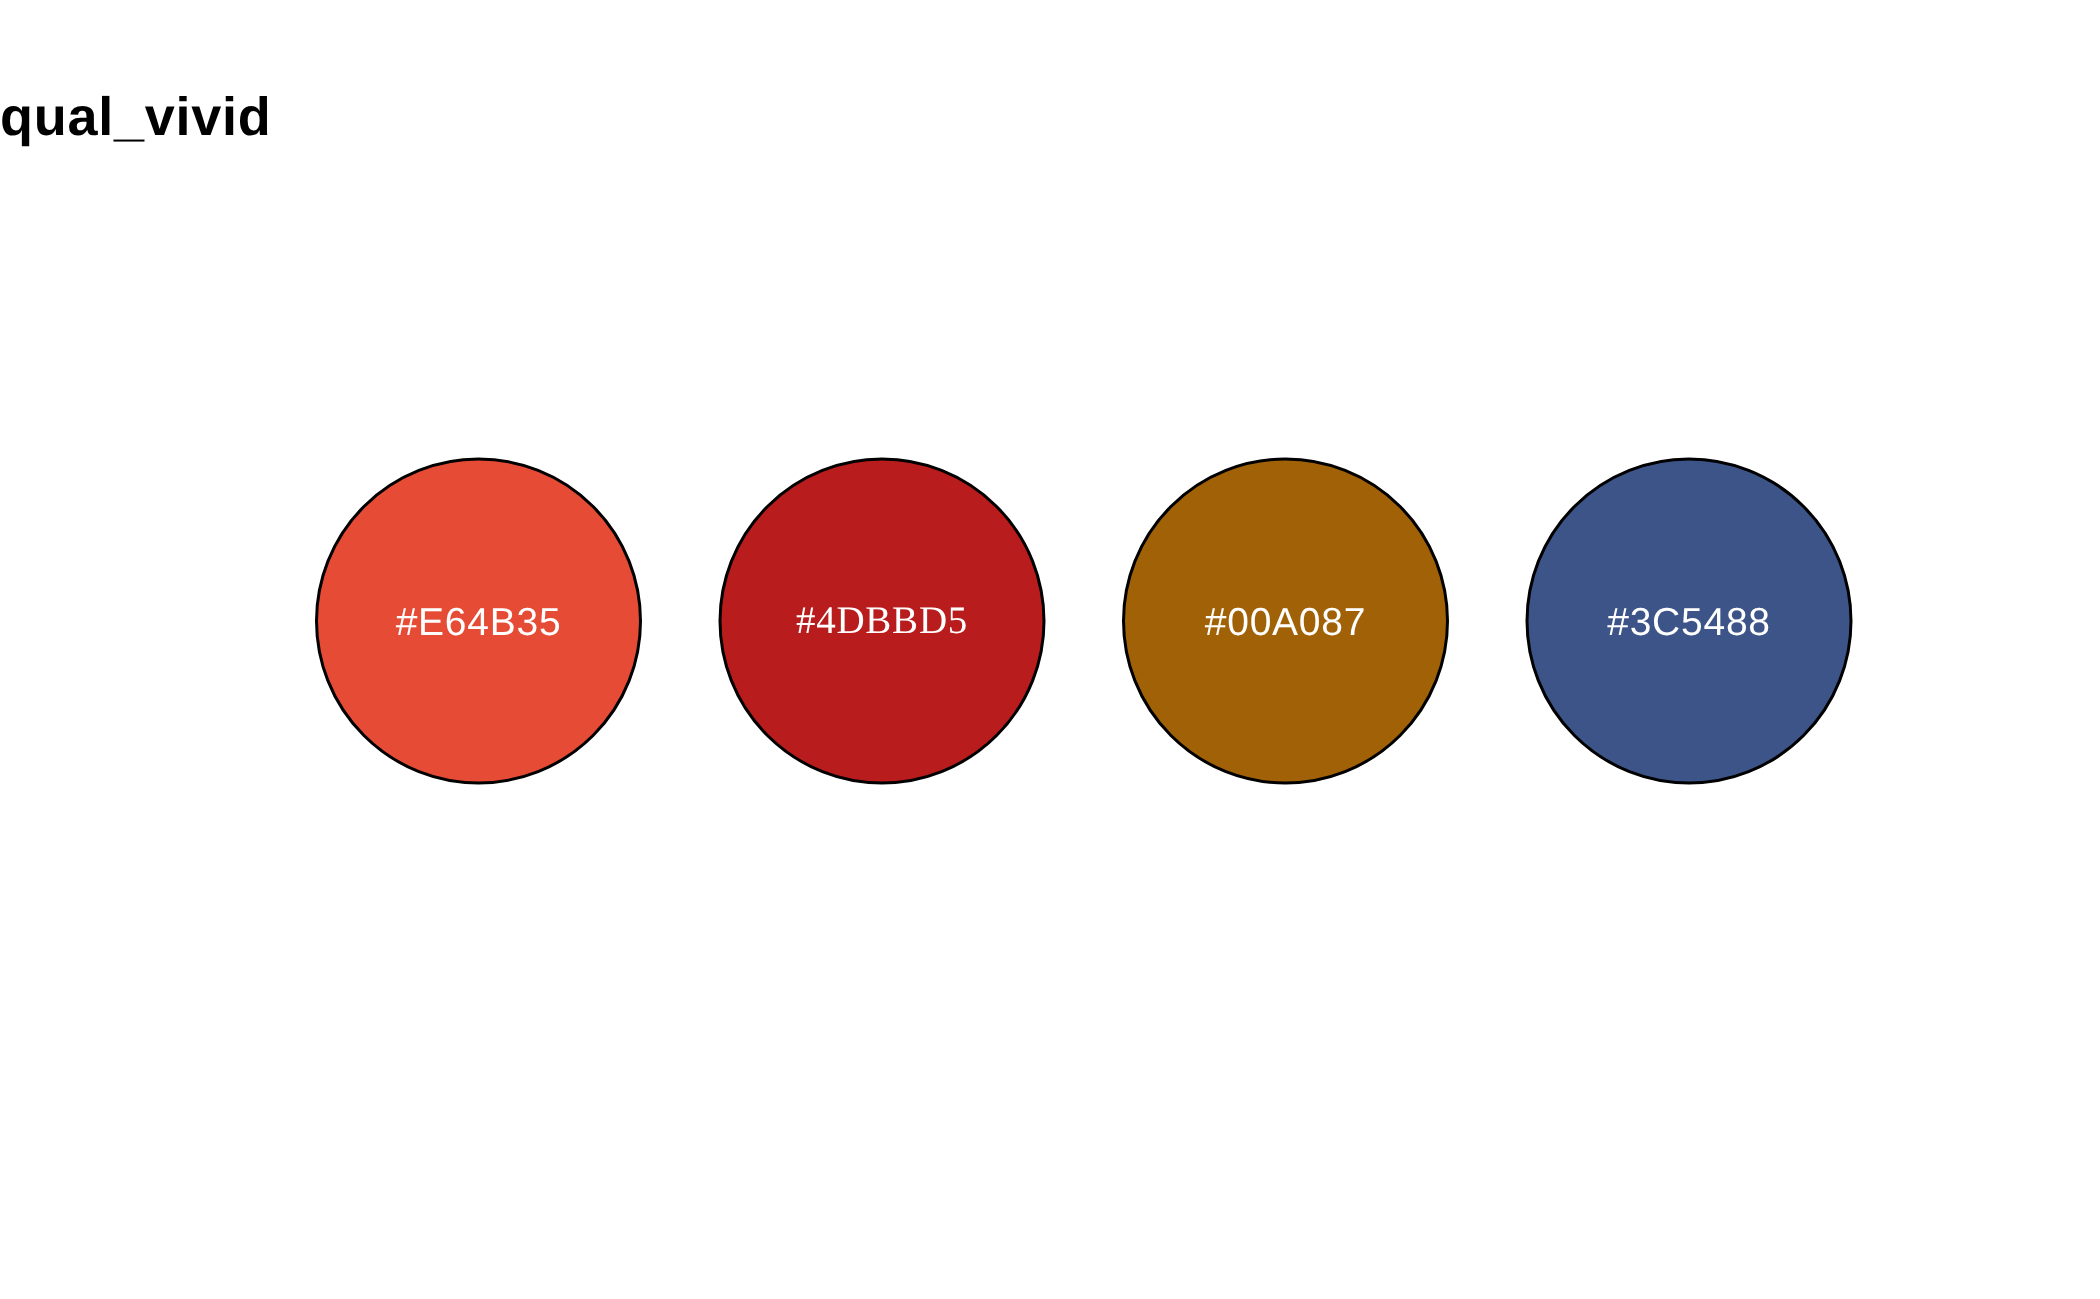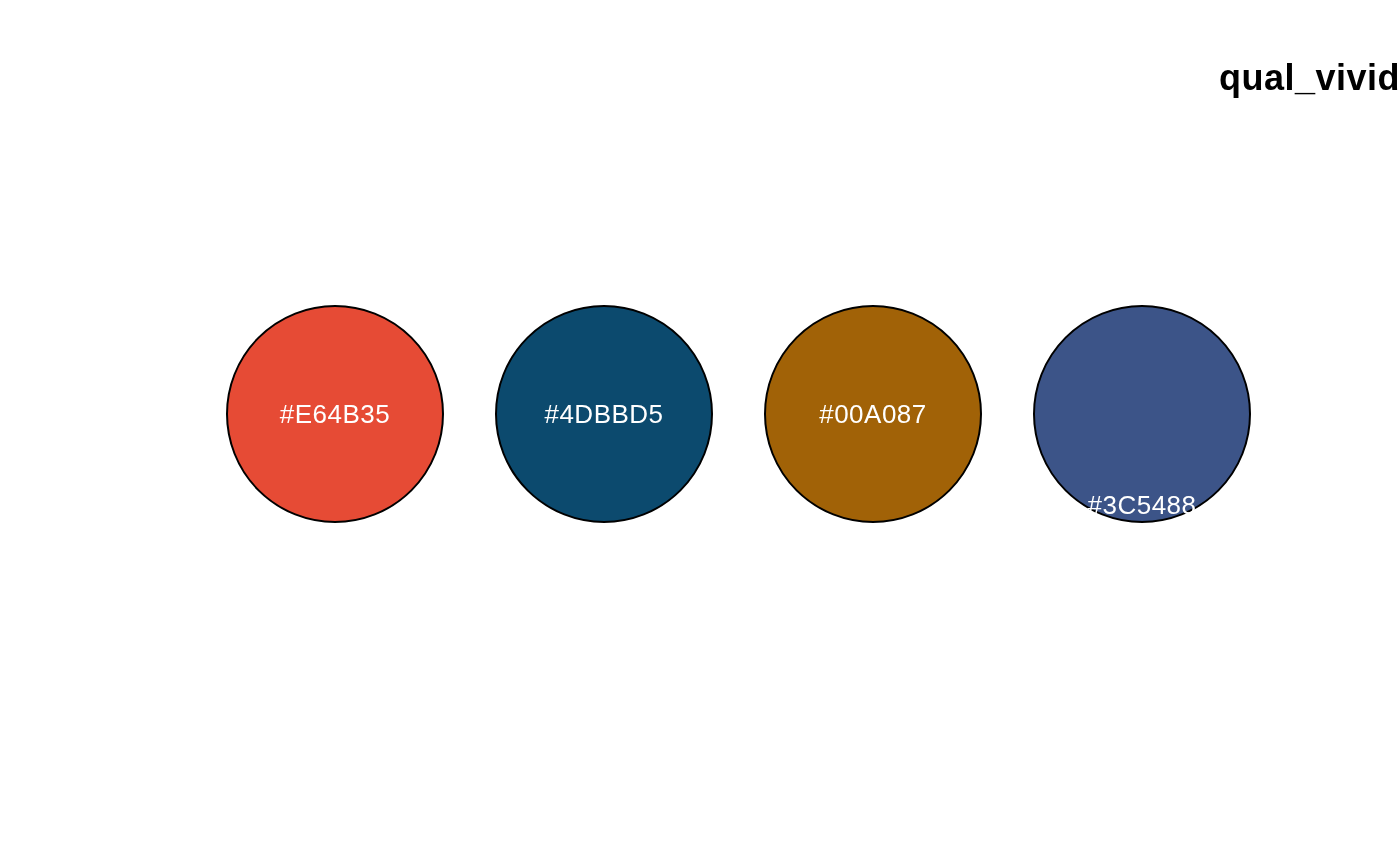--- a/index.html
+++ b/index.html
@@ -18,29 +18,29 @@
     position: absolute;
     inset: 0;
   }
   .figure-title {
     position: absolute;
     top: 55px;
     left: 0;
     width: 100%;
     height: 46px;
     line-height: 46px;
-    text-align: right;
+    text-align: left;
     font-size: 36px;
     font-weight: bold;
     color: #000000;
     letter-spacing: 0.5px;
   }
   .swatch-row {
     position: absolute;
-    left: 226px;
+    left: 210px;
     top: 305px;
     display: flex;
     flex-direction: row;
     gap: 51px;
   }
   .swatch-circle {
     width: 218px;
     height: 218px;
     box-sizing: border-box;
     border: 2px solid #000000;
@@ -64,26 +64,26 @@
 <div class="figure">
 
   <div class="figure-title">qual_vivid</div>
 
   <div class="swatch-row">
 
     <div class="swatch-circle" style="background-color: rgb(230, 75, 53);">
       <span class="swatch-label">#E64B35</span>
     </div>
 
-    <div class="swatch-circle" style="background-color: #0c4a6e;">
+    <div class="swatch-circle" style="background-color: #b91c1c; font-family: Liberation Serif, serif;">
       <span class="swatch-label">#4DBBD5</span>
     </div>
 
     <div class="swatch-circle" style="background-color: #a16207;">
       <span class="swatch-label">#00A087</span>
     </div>
 
-    <div class="swatch-circle" style="background-color: rgb(60, 84, 136); align-items: flex-end;">
+    <div class="swatch-circle" style="background-color: rgb(60, 84, 136);">
       <span class="swatch-label">#3C5488</span>
     </div>
 
   </div>
 </div>
 
 </body></html>

